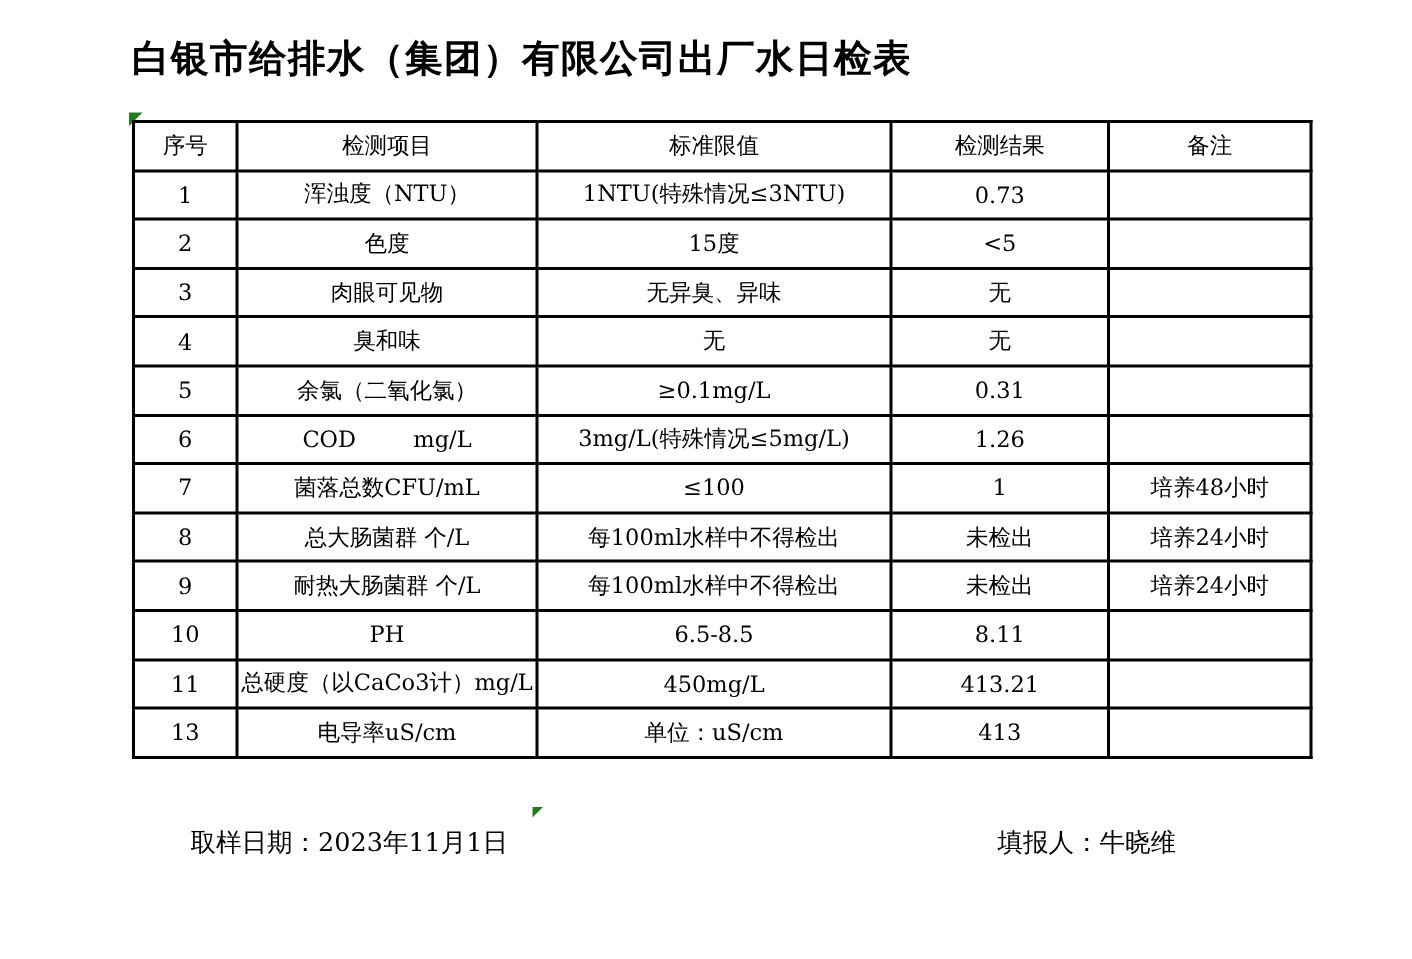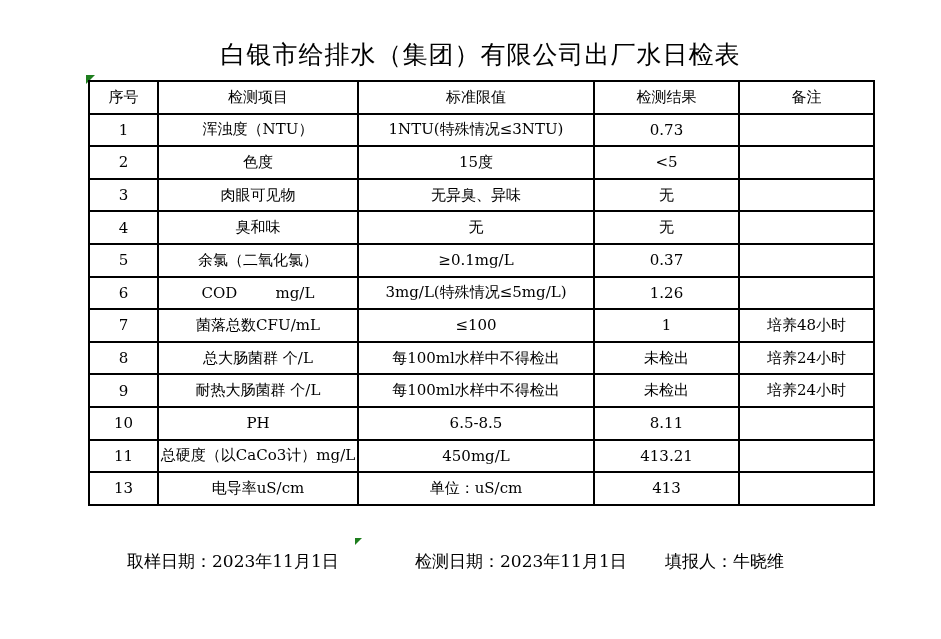--- a/index.html
+++ b/index.html
@@ -9,25 +9,25 @@
     width: 941px;
     height: 639px;
     background: #ffffff;
     font-family: "DejaVu Serif", "DejaVu Sans", serif;
     color: #000000;
     overflow: hidden;
   }
   .doc-title {
     position: absolute;
     left: 88px;
-    top: 38px;
+    top: 22px;
     width: 785px;
-    text-align: center;
+    text-align: left;
     font-size: 25px;
-    font-weight: 400;
+    font-weight: 700;
     letter-spacing: 1px;
     white-space: nowrap;
   }
   table.check-table {
     position: absolute;
     left: 88px;
     top: 80px;
     width: 785px;
     border-collapse: collapse;
     table-layout: fixed;
@@ -128,21 +128,21 @@
           <td>4</td>
           <td>臭和味</td>
           <td>无</td>
           <td>无</td>
           <td></td>
         </tr>
         <tr>
           <td>5</td>
           <td>余氯（二氧化氯）</td>
           <td>≥0.1mg/L</td>
-          <td>0.37</td>
+          <td>0.31</td>
           <td></td>
         </tr>
         <tr>
           <td>6</td>
           <td>COD        mg/L</td>
           <td>3mg/L(特殊情况≤5mg/L)</td>
           <td>1.26</td>
           <td></td>
         </tr>
         <tr>
@@ -187,17 +187,16 @@
           <td>413</td>
           <td></td>
         </tr>
       </tbody>
   </table>
 
   <span class="tri tri-bm"></span>
 
   <div class="footer-line">
     <span class="sample-date">取样日期：2023年11月1日</span>
-    <span class="test-date">检测日期：2023年11月1日</span>
     <span class="reporter">填报人：牛晓维</span>
   </div>
 
 </div>
 
 </body></html>

